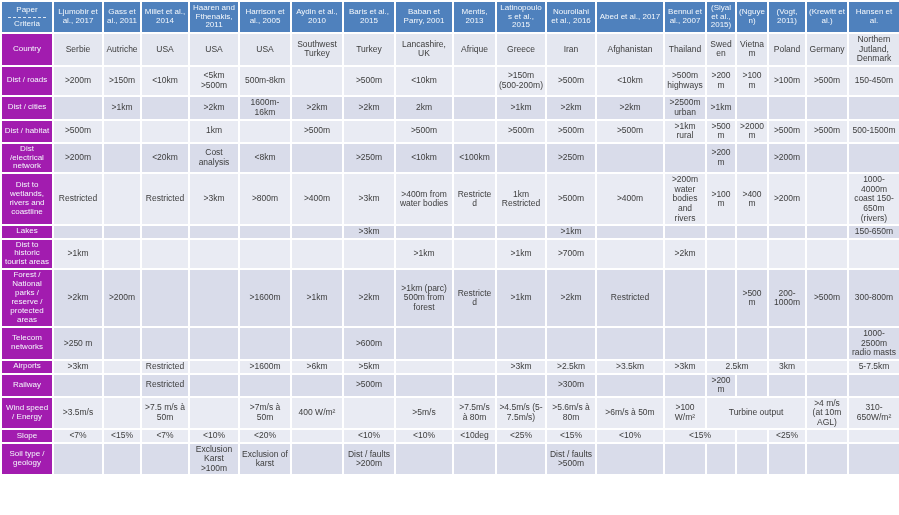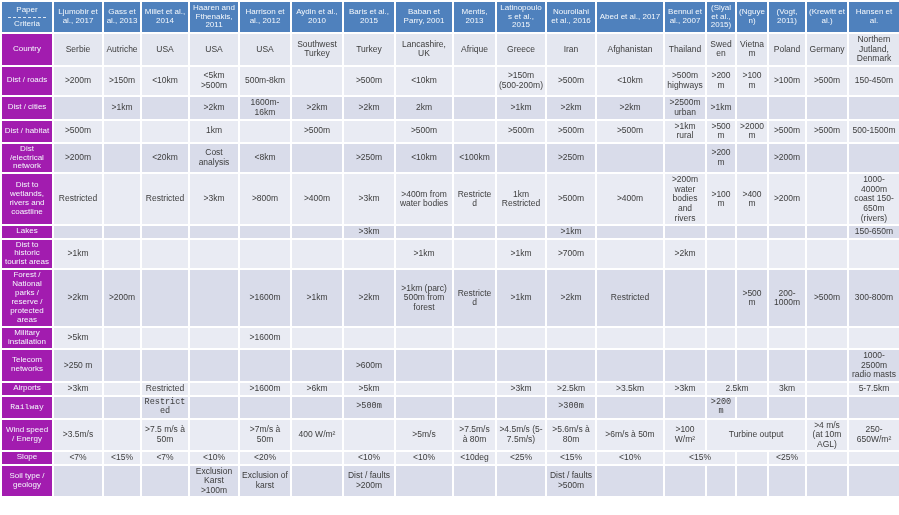--- a/index.html
+++ b/index.html
@@ -48,24 +48,24 @@
       <thead>
         <tr style="height: 30px;">
           <th class="hdr">
             <div class="corner-inner">
               <span class="corner-top">Paper</span>
               <div class="corner-div"></div>
               <span class="corner-bottom">Criteria</span>
             </div>
           </th>
           <th class="hdr">Ljumobir et al., 2017</th>
-          <th class="hdr">Gass et al., 2013</th>
+          <th class="hdr">Gass et al., 2011</th>
           <th class="hdr">Millet et al., 2014</th>
           <th class="hdr">Haaren and Fthenakis, 2011</th>
-          <th class="hdr">Harrison et al., 2012</th>
+          <th class="hdr">Harrison et al., 2005</th>
           <th class="hdr">Aydin et al., 2010</th>
           <th class="hdr">Baris et al., 2015</th>
           <th class="hdr">Baban et Parry, 2001</th>
           <th class="hdr">Mentis, 2013</th>
           <th class="hdr">Latinopoulos et al., 2015</th>
           <th class="hdr">Nourollahi et al., 2016</th>
           <th class="hdr">Abed et al., 2017</th>
           <th class="hdr">Bennui et al., 2007</th>
           <th class="hdr">(Siyal et al., 2015)</th>
           <th class="hdr">(Nguyen)</th>
@@ -257,41 +257,20 @@
           <td class="val dark">&gt;1km</td>
           <td class="val dark">&gt;2km</td>
           <td class="val dark">Restricted</td>
           <td class="val dark"></td>
           <td class="val dark"></td>
           <td class="val dark">&gt;500m</td>
           <td class="val dark">200-1000m</td>
           <td class="val dark">&gt;500m</td>
           <td class="val dark">300-800m</td>
         </tr>
-        <tr style="height: 18px;">
-          <th class="crit">Military installation</th>
-          <td class="val light">&gt;5km</td>
-          <td class="val light"></td>
-          <td class="val light"></td>
-          <td class="val light"></td>
-          <td class="val light">&gt;1600m</td>
-          <td class="val light"></td>
-          <td class="val light"></td>
-          <td class="val light"></td>
-          <td class="val light"></td>
-          <td class="val light"></td>
-          <td class="val light"></td>
-          <td class="val light"></td>
-          <td class="val light"></td>
-          <td class="val light"></td>
-          <td class="val light"></td>
-          <td class="val light"></td>
-          <td class="val light"></td>
-          <td class="val light"></td>
-        </tr>
         <tr style="height: 21px;">
           <th class="crit">Telecom networks</th>
           <td class="val dark">&gt;250 m</td>
           <td class="val dark"></td>
           <td class="val dark"></td>
           <td class="val dark"></td>
           <td class="val dark"></td>
           <td class="val dark"></td>
           <td class="val dark">&gt;600m</td>
           <td class="val dark"></td>
@@ -319,21 +298,21 @@
           <td class="val light"></td>
           <td class="val light">&gt;3km</td>
           <td class="val light">&gt;2.5km</td>
           <td class="val light">&gt;3.5km</td>
           <td class="val light">&gt;3km</td>
           <td class="val light" colspan="2">2.5km</td>
           <td class="val light">3km</td>
           <td class="val light"></td>
           <td class="val light">5-7.5km</td>
         </tr>
-        <tr style="height: 13px; font-family: Liberation Mono, monospace;">
+        <tr style="height: 13px;">
           <th class="crit">Railway</th>
           <td class="val dark"></td>
           <td class="val dark"></td>
           <td class="val dark">Restricted</td>
           <td class="val dark"></td>
           <td class="val dark"></td>
           <td class="val dark"></td>
           <td class="val dark">&gt;500m</td>
           <td class="val dark"></td>
           <td class="val dark"></td>
@@ -357,21 +336,21 @@
           <td class="val light">400 W/m²</td>
           <td class="val light"></td>
           <td class="val light">&gt;5m/s</td>
           <td class="val light">&gt;7.5m/s à 80m</td>
           <td class="val light">&gt;4.5m/s (5-7.5m/s)</td>
           <td class="val light">&gt;5.6m/s à 80m</td>
           <td class="val light">&gt;6m/s à 50m</td>
           <td class="val light">&gt;100 W/m²</td>
           <td class="val light" colspan="3">Turbine output</td>
           <td class="val light">&gt;4 m/s (at 10m AGL)</td>
-          <td class="val light">250-650W/m²</td>
+          <td class="val light">310-650W/m²</td>
         </tr>
         <tr style="height: 11px; margin-top: 17px;">
           <th class="crit">Slope</th>
           <td class="val light">&lt;7%</td>
           <td class="val light">&lt;15%</td>
           <td class="val light">&lt;7%</td>
           <td class="val light">&lt;10%</td>
           <td class="val light">&lt;20%</td>
           <td class="val light"></td>
           <td class="val light">&lt;10%</td>

